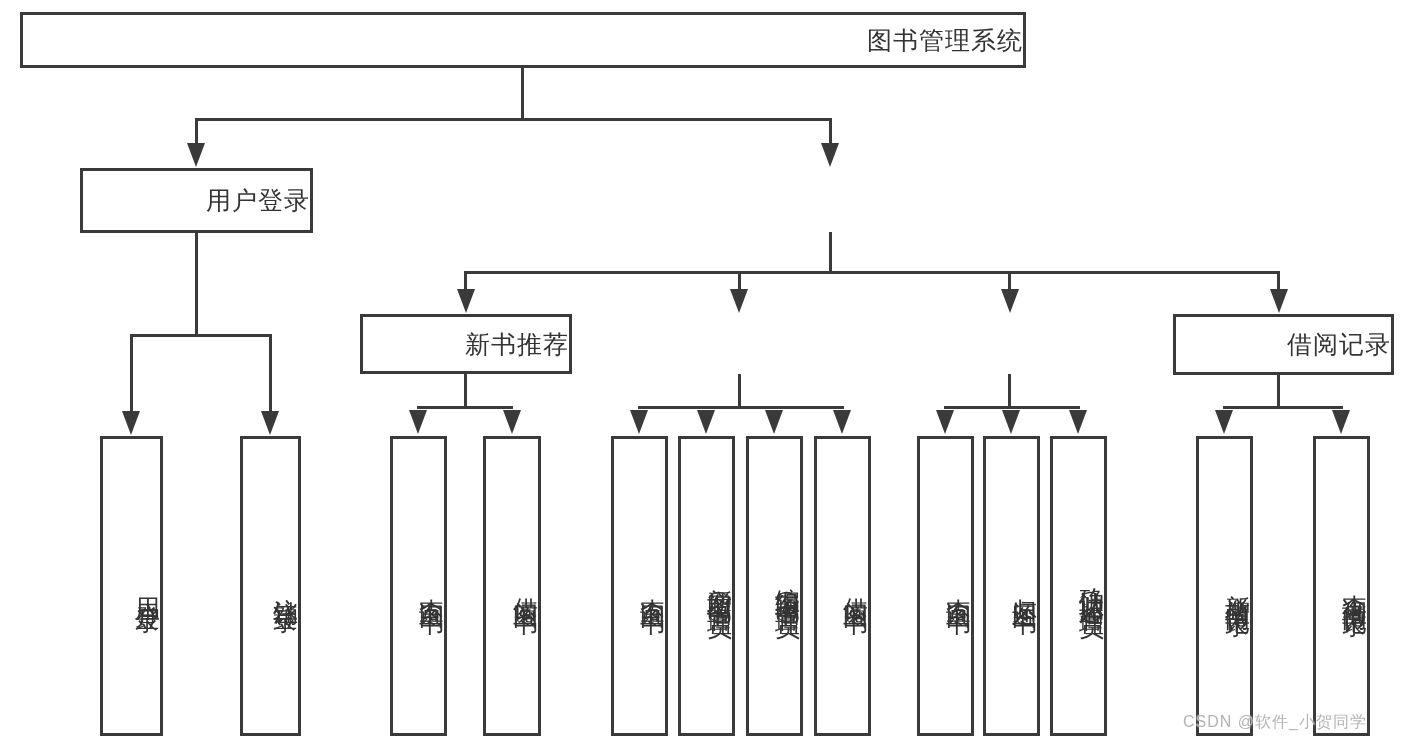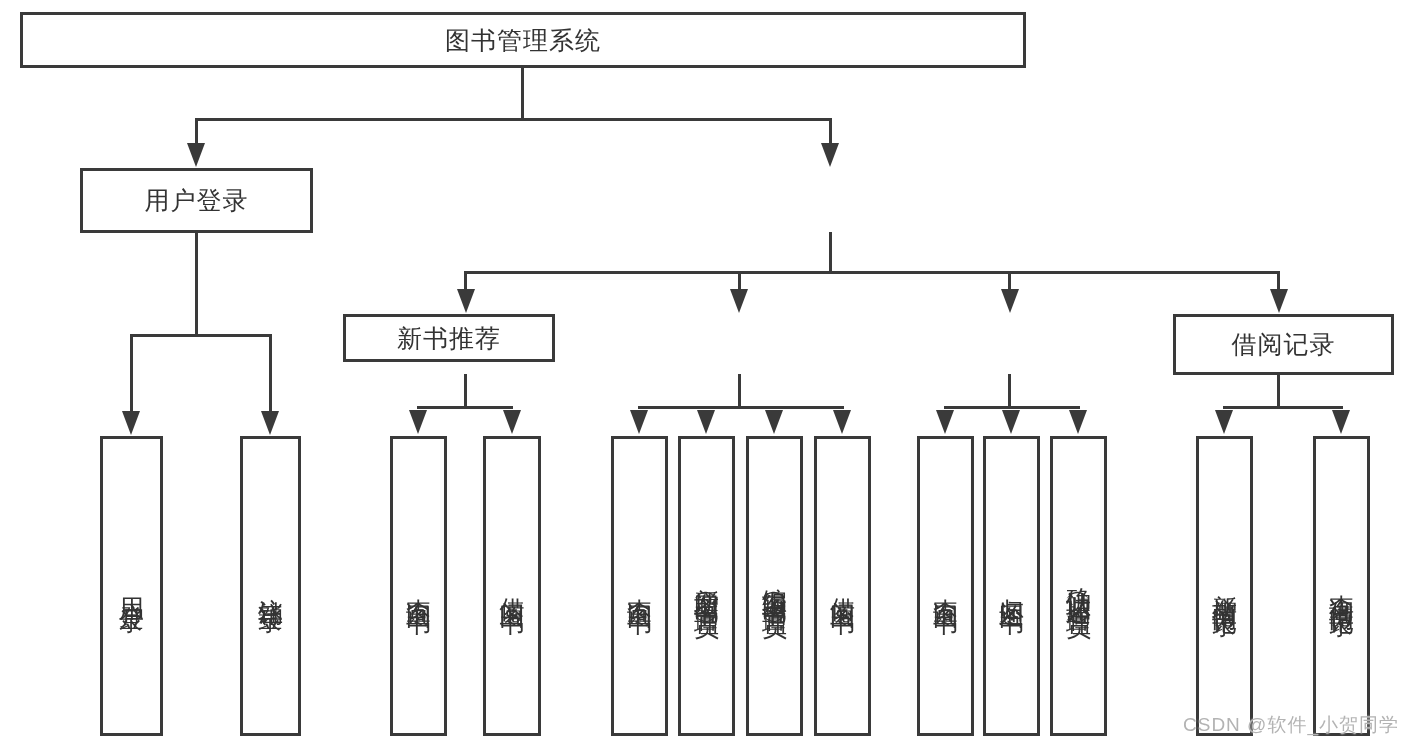--- a/index.html
+++ b/index.html
@@ -3,41 +3,41 @@
 <meta charset="utf-8">
 <style>
   html,body{margin:0;padding:0;background:#ffffff;}
   .canvas{
     position:relative;width:1405px;height:747px;background:#ffffff;
     font-family:"Liberation Sans","DejaVu Sans",sans-serif;
     color:#333333;overflow:hidden;
   }
   .box{
     position:absolute;background:#ffffff;border:3px solid #3a3a3a;
-    box-sizing:border-box;display:flex;align-items:center;justify-content:center;
+    box-sizing:border-box;display:flex;align-items:center;justify-content:flex-end;
   }
   .hbox{font-size:25px;letter-spacing:1px;color:#333333;}
   .leaf{font-size:25px;color:#333333;}
   .leaf .vtext{
     writing-mode:vertical-lr;
     letter-spacing:4px;
     line-height:1;
     white-space:nowrap;
   }
   .vline{position:absolute;width:3px;background:#3a3a3a;}
   .hline{position:absolute;height:3px;background:#3a3a3a;}
   .arrow{
     position:absolute;width:0;height:0;
     border-left:9px solid transparent;
     border-right:9px solid transparent;
     border-top:24px solid #3a3a3a;
   }
   .watermark{
     position:absolute;left:1183px;top:712px;
-    font-size:19px;color:#b3b3b3;letter-spacing:1px;
+    font-size:16px;color:#b3b3b3;letter-spacing:1px;
     text-shadow:0 0 2px #ffffff;white-space:nowrap;z-index:5;
   }
 </style>
 </head>
 <body>
 
 <div class="canvas">
 
   <div class="box hbox" style="left:20px;top:12px;width:1006px;height:56px;">
     <span>图书管理系统</span>
@@ -65,21 +65,21 @@
   <div class="hline" style="left:464px;top:271px;width:816px;"></div>
   <div class="vline" style="left:464px;top:271px;height:19px;"></div>
   <div class="vline" style="left:738px;top:271px;height:19px;"></div>
   <div class="vline" style="left:1008px;top:271px;height:19px;"></div>
   <div class="vline" style="left:1277px;top:271px;height:19px;"></div>
   <div class="arrow" style="left:457px;top:289px;"></div>
   <div class="arrow" style="left:730px;top:289px;"></div>
   <div class="arrow" style="left:1001px;top:289px;"></div>
   <div class="arrow" style="left:1270px;top:289px;"></div>
 
-  <div class="box hbox" style="left:343px;top:314px;width:212px;height:48px;">
+  <div class="box hbox" style="left:360px;top:314px;width:212px;height:60px;">
     <span>新书推荐</span>
   </div>
   <div class="box hbox" style="left:1173px;top:314px;width:221px;height:61px;">
     <span>借阅记录</span>
   </div>
 
   <div class="vline" style="left:464px;top:374px;height:34px;"></div>
   <div class="hline" style="left:417px;top:406px;width:96px;"></div>
   <div class="arrow" style="left:409px;top:410px;"></div>
   <div class="arrow" style="left:503px;top:410px;"></div>

